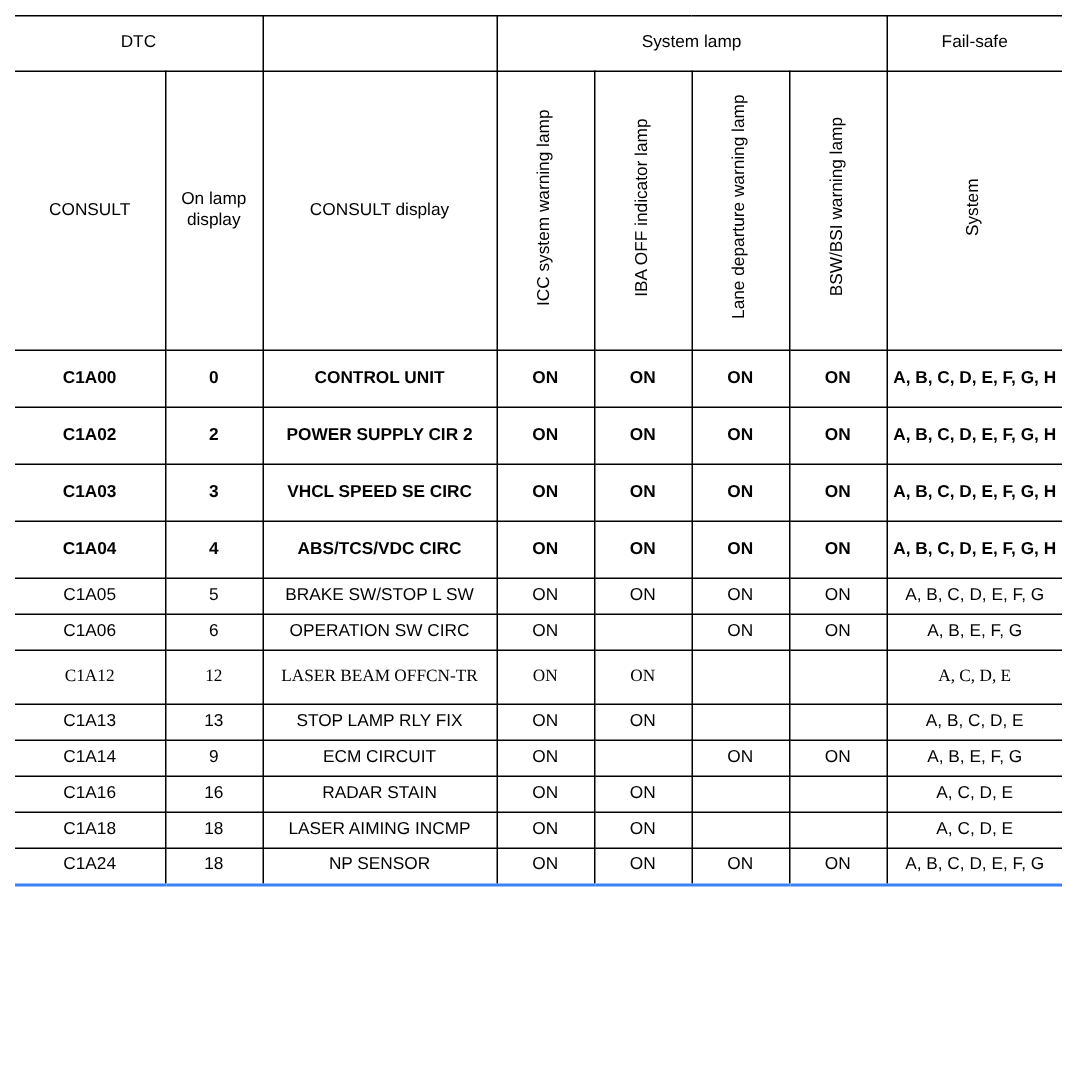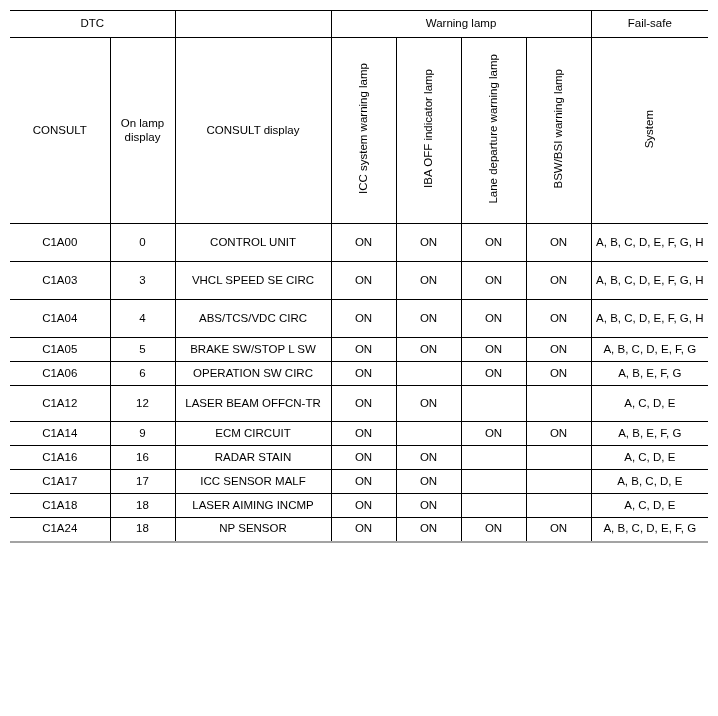--- a/index.html
+++ b/index.html
@@ -50,33 +50,33 @@
   table.dtc-table tr > th:first-child {
     border-left: none;
   }
   table.dtc-table tr > td:last-child,
   table.dtc-table tr > th:last-child {
     border-right: none;
   }
 
   
   table.dtc-table tr.last-row > td {
-    border-bottom: 2px solid #a3a3a3;
+    border-bottom: 2px solid #3b82f6;
   }
 
   
   col.c-consult       { width: 100px; }
   col.c-onboard       { width: 65px; }
   col.c-display       { width: 156px; }
   col.c-lamp          { width: 65px; }
   col.c-failsafe      { width: 117px; }
 
   
   tr.hdr-top > th {
-    height: 27px;
+    height: 37px;
     font-size: 11.5px;
   }
   th.blank-cell {
     border-top: none;
     border-bottom: none;
   }
   tr.hdr-main > th {
     height: 186px;
   }
 
@@ -97,44 +97,44 @@
   
   td.failsafe {
     text-align: left;
     padding-left: 5px;
     padding-right: 2px;
   }
   td.code, td.onboard { white-space: nowrap; }
   td.display { padding-left: 3px; padding-right: 3px; }
   td.lamp { }
 
-  tr.row-tall > td { height: 38px; }
+  tr.row-tall > td { height: 38px; font-weight: bold; }
   tr.row-short > td { height: 24px; }
-  tr.row-mid > td { height: 36px; }
+  tr.row-mid > td { height: 36px; font-family: Liberation Serif, serif; }
 </style>
 </head>
 <body>
 
 <div id="dtc-table-wrap">
   <table class="dtc-table">
     <colgroup>
       <col class="c-consult">
       <col class="c-onboard">
       <col class="c-display">
       <col class="c-lamp">
       <col class="c-lamp">
       <col class="c-lamp">
       <col class="c-lamp">
       <col class="c-failsafe">
     </colgroup>
     <thead>
       <tr class="hdr-top">
         <th colspan="2">DTC</th>
         <th class="blank-cell"></th>
-        <th colspan="4">Warning lamp</th>
+        <th colspan="4">System lamp</th>
         <th>Fail-safe</th>
       </tr>
       <tr class="hdr-main">
         <th>CONSULT</th>
         <th>
             <span class="two-line">On lamp</span>
             <span class="two-line">display</span>
           </th>
         <th>CONSULT display</th>
         <th><span class="vert-label">ICC system warning lamp</span></th>
@@ -149,20 +149,30 @@
           <td class="code">C1A00</td>
           <td class="onboard">0</td>
           <td class="display">CONTROL UNIT</td>
           <td class="lamp">ON</td>
           <td class="lamp">ON</td>
           <td class="lamp">ON</td>
           <td class="lamp">ON</td>
           <td class="failsafe">A, B, C, D, E, F, G, H</td>
         </tr>
         <tr class="row-tall">
+          <td class="code">C1A02</td>
+          <td class="onboard">2</td>
+          <td class="display">POWER SUPPLY CIR 2</td>
+          <td class="lamp">ON</td>
+          <td class="lamp">ON</td>
+          <td class="lamp">ON</td>
+          <td class="lamp">ON</td>
+          <td class="failsafe">A, B, C, D, E, F, G, H</td>
+        </tr>
+        <tr class="row-tall">
           <td class="code">C1A03</td>
           <td class="onboard">3</td>
           <td class="display">VHCL SPEED SE CIRC</td>
           <td class="lamp">ON</td>
           <td class="lamp">ON</td>
           <td class="lamp">ON</td>
           <td class="lamp">ON</td>
           <td class="failsafe">A, B, C, D, E, F, G, H</td>
         </tr>
         <tr class="row-tall">
@@ -199,48 +209,48 @@
           <td class="code">C1A12</td>
           <td class="onboard">12</td>
           <td class="display">LASER BEAM OFFCN-TR</td>
           <td class="lamp">ON</td>
           <td class="lamp">ON</td>
           <td class="lamp"></td>
           <td class="lamp"></td>
           <td class="failsafe">A, C, D, E</td>
         </tr>
         <tr class="row-short">
+          <td class="code">C1A13</td>
+          <td class="onboard">13</td>
+          <td class="display">STOP LAMP RLY FIX</td>
+          <td class="lamp">ON</td>
+          <td class="lamp">ON</td>
+          <td class="lamp"></td>
+          <td class="lamp"></td>
+          <td class="failsafe">A, B, C, D, E</td>
+        </tr>
+        <tr class="row-short">
           <td class="code">C1A14</td>
           <td class="onboard">9</td>
           <td class="display">ECM CIRCUIT</td>
           <td class="lamp">ON</td>
           <td class="lamp"></td>
           <td class="lamp">ON</td>
           <td class="lamp">ON</td>
           <td class="failsafe">A, B, E, F, G</td>
         </tr>
         <tr class="row-short">
           <td class="code">C1A16</td>
           <td class="onboard">16</td>
           <td class="display">RADAR STAIN</td>
           <td class="lamp">ON</td>
           <td class="lamp">ON</td>
           <td class="lamp"></td>
           <td class="lamp"></td>
           <td class="failsafe">A, C, D, E</td>
-        </tr>
-        <tr class="row-short">
-          <td class="code">C1A17</td>
-          <td class="onboard">17</td>
-          <td class="display">ICC SENSOR MALF</td>
-          <td class="lamp">ON</td>
-          <td class="lamp">ON</td>
-          <td class="lamp"></td>
-          <td class="lamp"></td>
-          <td class="failsafe">A, B, C, D, E</td>
         </tr>
         <tr class="row-short">
           <td class="code">C1A18</td>
           <td class="onboard">18</td>
           <td class="display">LASER AIMING INCMP</td>
           <td class="lamp">ON</td>
           <td class="lamp">ON</td>
           <td class="lamp"></td>
           <td class="lamp"></td>
           <td class="failsafe">A, C, D, E</td>

